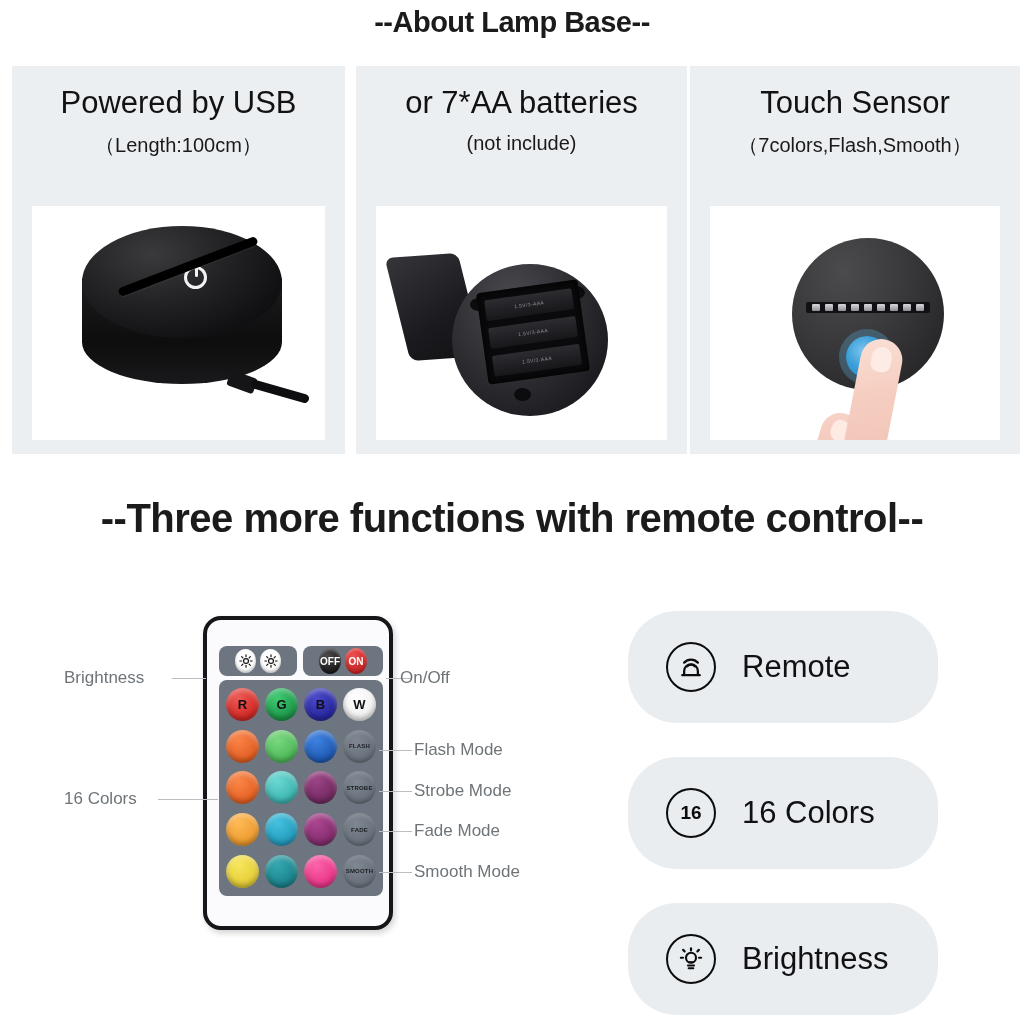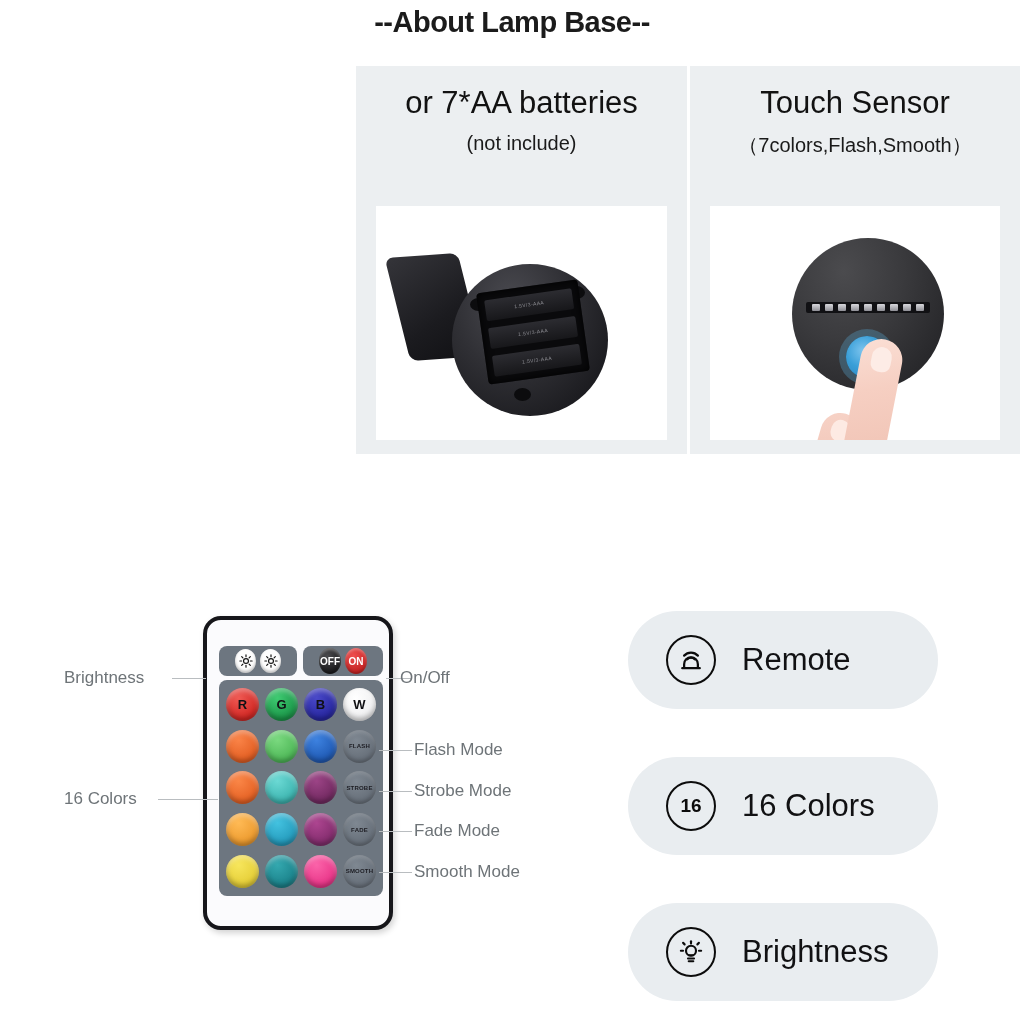--- a/index.html
+++ b/index.html
@@ -260,21 +260,21 @@
   }
   .leader {
     position: absolute;
     height: 1px;
     background: #b9bdc0;
   }
 
   
   .feature-card {
     position: absolute;
-    left: 628px; width: 310px; height: 98px;
+    left: 628px; width: 310px; height: 112px;
     background: #e9edf0;
     border-radius: 49px;
     display: flex; align-items: center;
     padding-left: 38px; gap: 26px;
   }
   #card-remote     { top: 611px; }
   #card-colors     { top: 757px; }
   #card-brightness { top: 903px; }
   .feature-icon {
     width: 50px; height: 50px;
@@ -288,20 +288,33 @@
     font-size: 31px; color: #111113; font-weight: 400;
   }
 </style>
 </head>
 <body>
 
 <div class="page">
 
   <div class="heading" id="title-about">--About Lamp Base--</div>
 
+  <div class="panel" id="panel-usb">
+    <div class="panel-title">Powered by USB</div>
+    <div class="panel-sub">（Length:100cm）</div>
+    <div class="panel-photo">
+      <div class="base1-body"></div>
+      <div class="base1-top">
+        <div class="base1-power"></div>
+      </div>
+      <div class="base1-slot"></div>
+      <div class="base1-cable"></div>
+      <div class="base1-cable2"></div>
+    </div>
+  </div>
 
   <div class="panel" id="panel-battery">
     <div class="panel-title">or 7*AA batteries</div>
     <div class="panel-sub">(not include)</div>
     <div class="panel-photo">
       <div class="base2-lid"></div>
       <div class="base2-disc">
         <div class="base2-foot" style="left:18px;top:34px;"></div>
         <div class="base2-foot" style="left:116px;top:22px;"></div>
         <div class="base2-foot" style="left:62px;top:124px;"></div>
@@ -334,20 +347,21 @@
 
       <div class="thumb">
         <div class="thumb-nail"></div>
       </div>
       <div class="finger">
         <div class="finger-nail"></div>
       </div>
     </div>
   </div>
 
+  <div class="heading" id="title-functions">--Three more functions with remote control--</div>
 
   <div id="remote-control">
 
     <div class="remote-toprow">
       <div class="keypad-group" style="width:78px;">
         <div class="btn-round btn-bright">
           <svg width="14" height="14" viewBox="0 0 24 24">
             <circle cx="12" cy="12" r="4.2" fill="none" stroke="#111" stroke-width="2"></circle>
             <g stroke="#111" stroke-width="2" stroke-linecap="round">
               <line x1="12" y1="1.5" x2="12" y2="4.5"></line>

